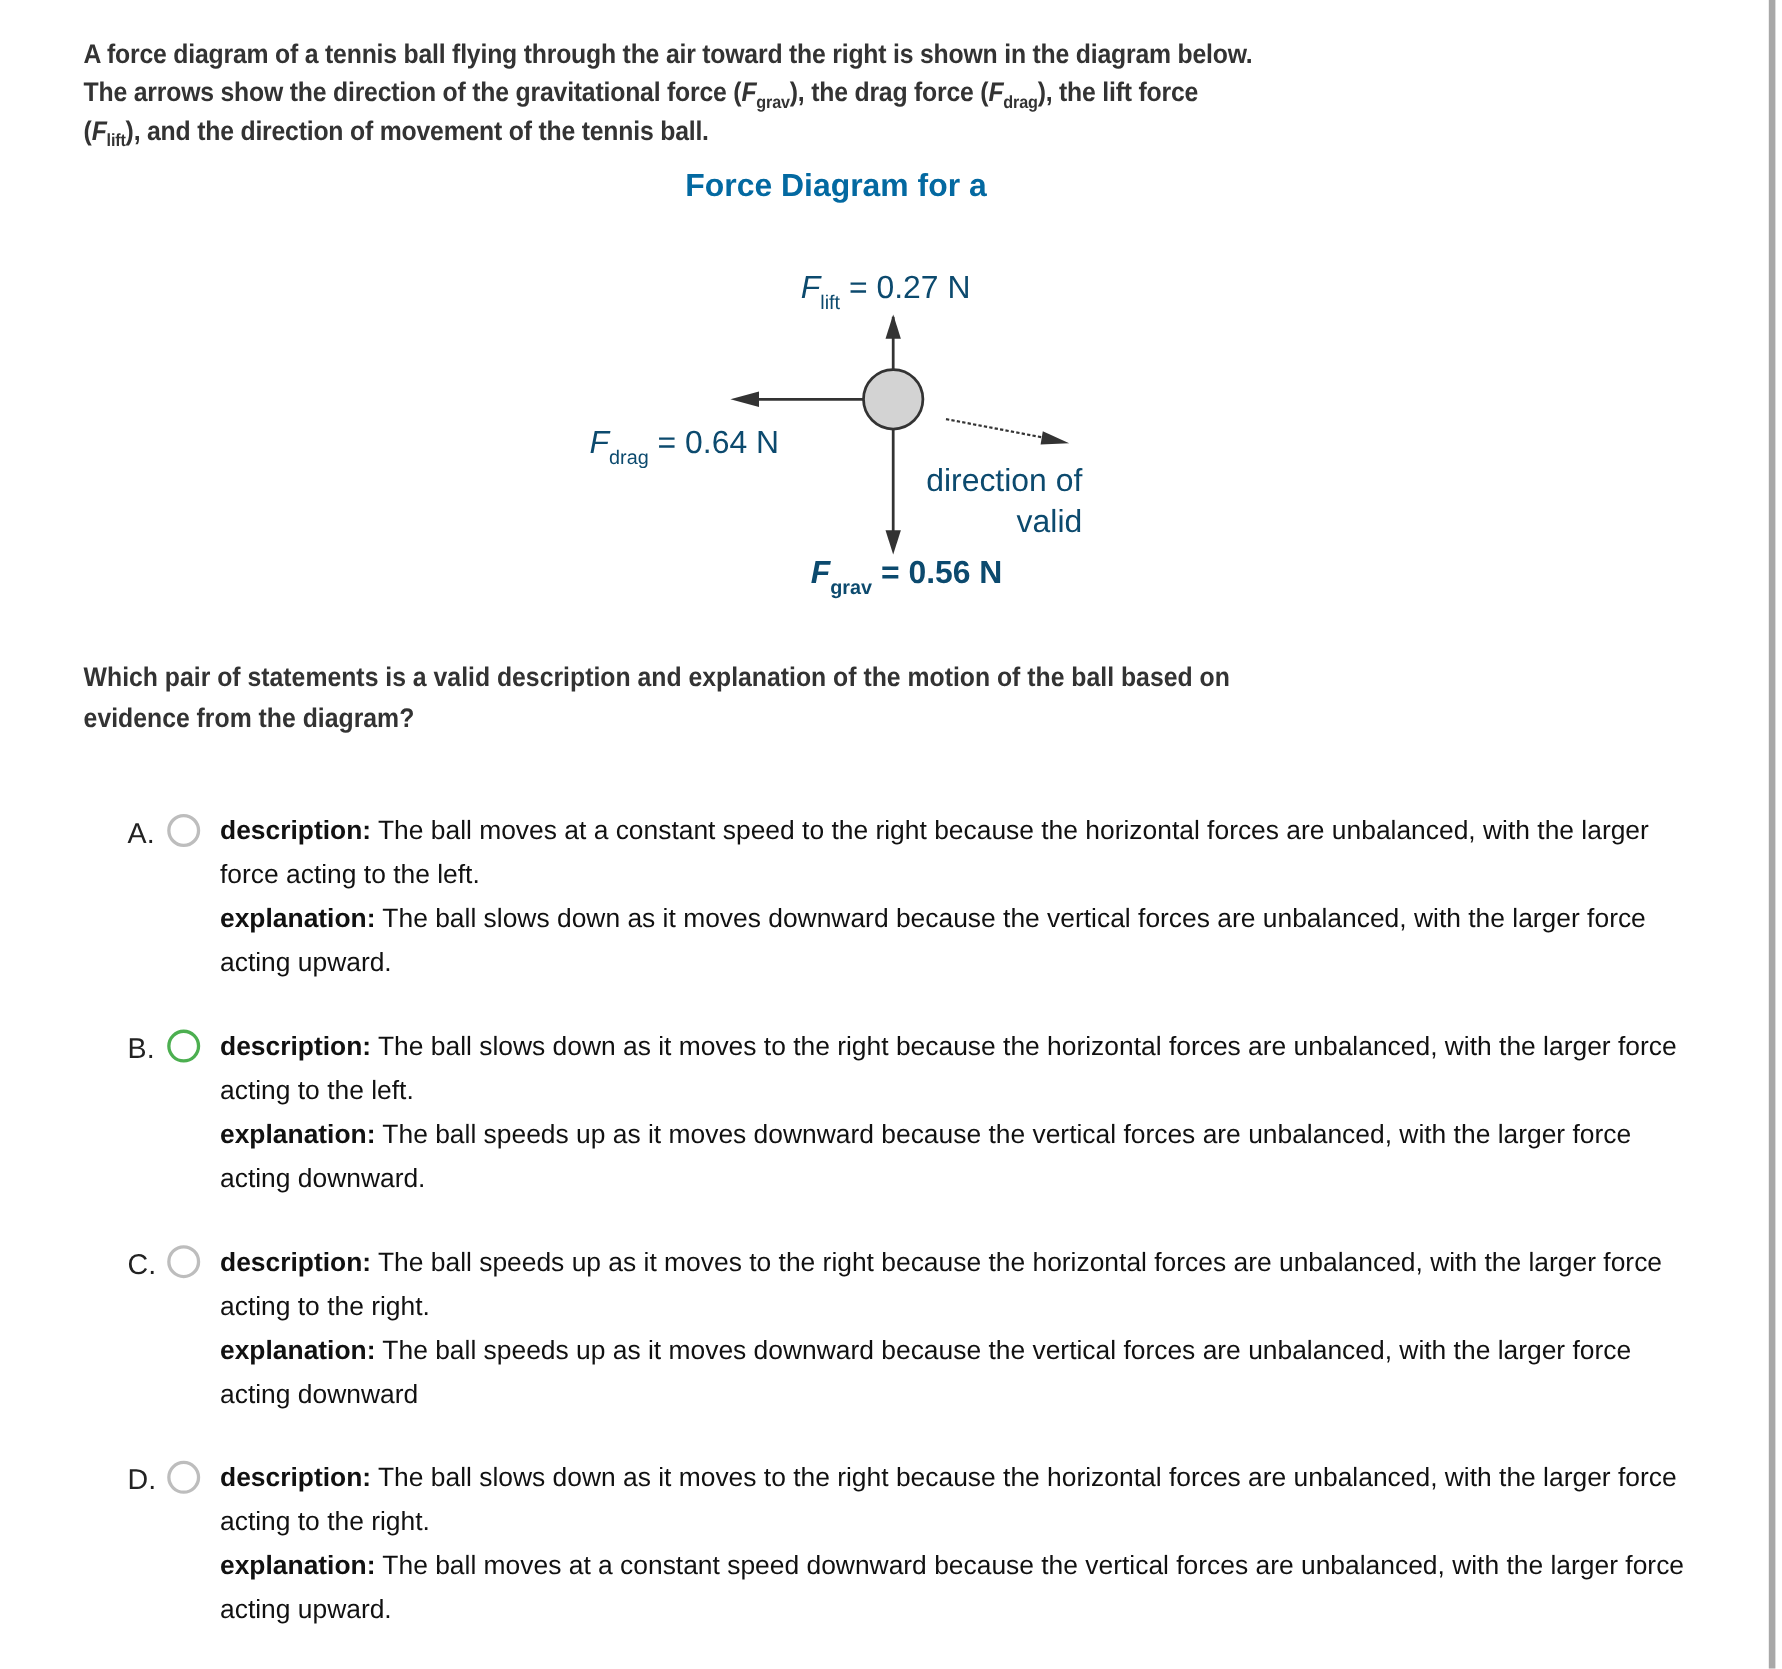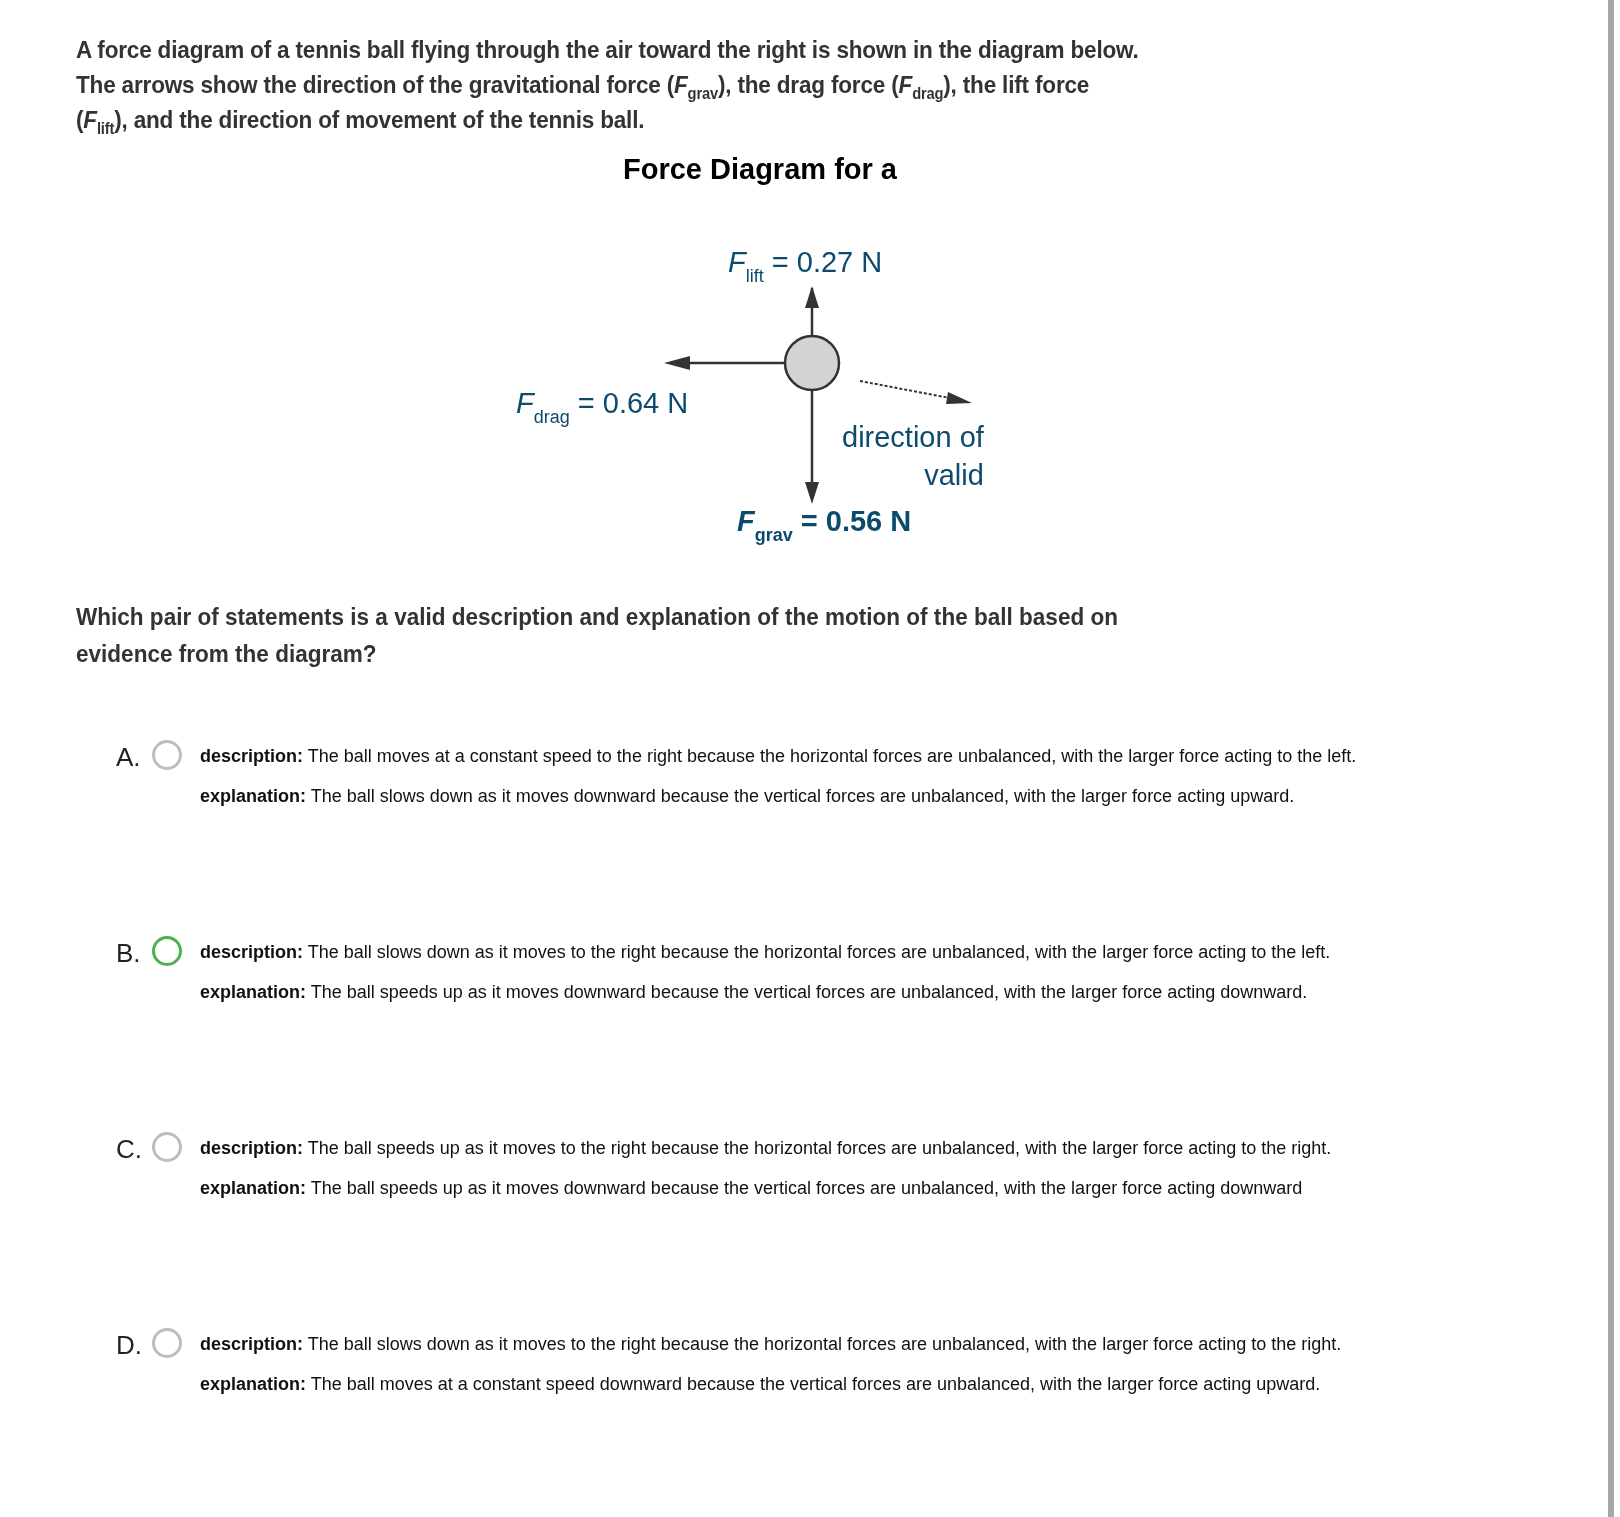--- a/index.html
+++ b/index.html
@@ -1,31 +1,31 @@
 <!DOCTYPE html>
 <html><head>
   <meta charset="utf-8">
   <style>
     html, body { margin: 0; padding: 0; background: #ffffff; }
     body { width: 1620px; height: 1517px; position: relative; overflow: hidden; font-family: "Liberation Sans", sans-serif; color: #000; }
     .scroll-edge { position: absolute; left: 1608px; top: 0; width: 6px; height: 1517px; background: #a8a8a8; }
     .intro { position: absolute; left: 76px; top: 32px; width: 1400px; font-family: "Liberation Sans", sans-serif; font-weight: bold; font-size: 24.5px; line-height: 35px; color: #333; transform: scaleX(0.92); transform-origin: left top; letter-spacing: -0.2px; }
     .intro sub { font-size: 16px; vertical-align: -6px; line-height: 0; }
     .intro i { font-style: italic; }
-    .diag-title { position: absolute; left: 540px; top: 150px; width: 440px; text-align: center; font-weight: bold; font-size: 29px; line-height: 38px; color: #000000; }
+    .diag-title { position: absolute; left: 540px; top: 150px; width: 440px; text-align: center; font-weight: bold; font-size: 29px; line-height: 38px; color: #0369a1; }
     .label { position: absolute; font-size: 29px; color: #0c4a6e; white-space: nowrap; }
     .label i { font-style: italic; }
     .label sub { font-size: 18px; vertical-align: -10px; line-height: 0; }
     .diagram-svg { position: absolute; left: 0; top: 0; }
     .question { position: absolute; left: 76px; top: 598px; width: 1400px; font-weight: bold; font-size: 24.5px; line-height: 37px; color: #333; transform: scaleX(0.92); transform-origin: left top; }
     .option { position: absolute; left: 110px; width: 1450px; }
     .opt-letter { position: absolute; left: 6px; top: 6px; font-size: 26px; color: #222; }
     .radio { position: absolute; left: 42px; top: 4px; width: 30px; height: 30px; border-radius: 50%; border: 3px solid #bdbdbd; box-sizing: border-box; background: #fff; }
     .radio.green { border-color: #4caf50; }
-    .opt-text { position: absolute; left: 90px; top: 0; width: 1340px; font-size: 18px; line-height: 40px; color: #111; }
+    .opt-text { position: absolute; left: 90px; top: 0; width: 1340px; font-size: 24px; line-height: 40px; color: #111; }
     .opt-text b { font-weight: bold; }
   </style>
 </head>
 <body>
 
 <div class="scroll-edge"></div>
 
 <div class="intro">
   <div>A force diagram of a tennis ball flying through the air toward the right is shown in the diagram below.</div>
   <div><span>The arrows show the direction of the gravitational force (</span><i>F</i><sub>grav</sub><span>), the drag force (</span><i>F</i><sub>drag</sub><span>), the lift force</span></div>
@@ -47,21 +47,21 @@
   <line x1="785" y1="363" x2="680" y2="363" stroke="#333" stroke-width="2.5"></line>
   <path d="M690,356 L664,363 L690,370 Z" fill="#333"></path>
   <line x1="812" y1="390" x2="812" y2="490" stroke="#333" stroke-width="2.5"></line>
   <path d="M805,482 L812,504 L819,482 Z" fill="#333"></path>
   <circle cx="812" cy="363" r="27" fill="#d3d3d3" stroke="#333" stroke-width="2.5"></circle>
   <line x1="860" y1="381" x2="955" y2="399" stroke="#333" stroke-width="2" stroke-dasharray="3,2"></line>
   <path d="M948,392 L972,403 L946,404 Z" fill="#333"></path>
 </svg>
 
 <div class="label" style="left:728px; top:246px;"><i>F</i><sub>lift</sub> <span>= 0.27 N</span></div>
-<div class="label" style="left:516px; top:387px;"><i>F</i><sub>drag</sub> <span>= 0.64 N</span></div>
+<div class="label" style="left:536px; top:387px;"><i>F</i><sub>drag</sub> <span>= 0.64 N</span></div>
 <div class="label" style="left:737px; top:505px;font-weight:bold;"><i>F</i><sub>grav</sub> <span>= 0.56 N</span></div>
 <div class="label" style="left:842px; top:418px; text-align:right; line-height:38px;">
   <div>direction of</div>
   <div>valid</div>
 </div>
 
 <div class="question">
   <div>Which pair of statements is a valid description and explanation of the motion of the ball based on</div>
   <div>evidence from the diagram?</div>
 </div>

